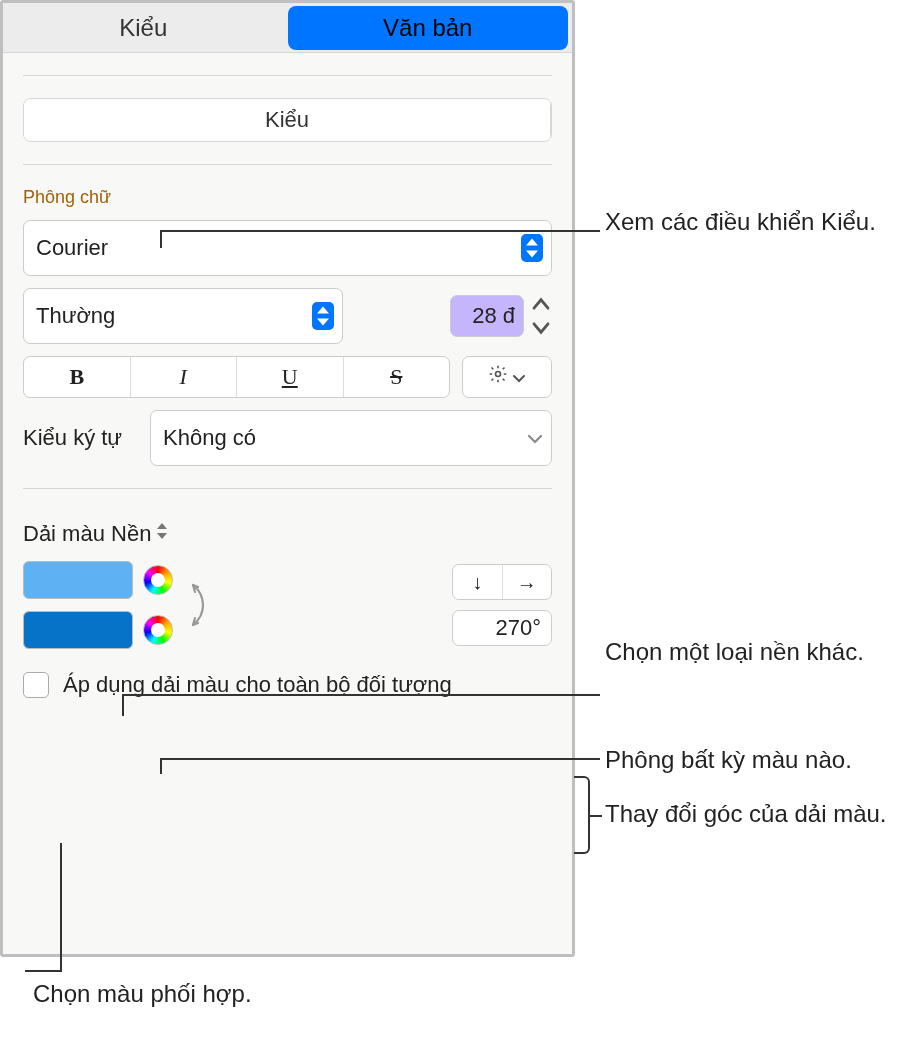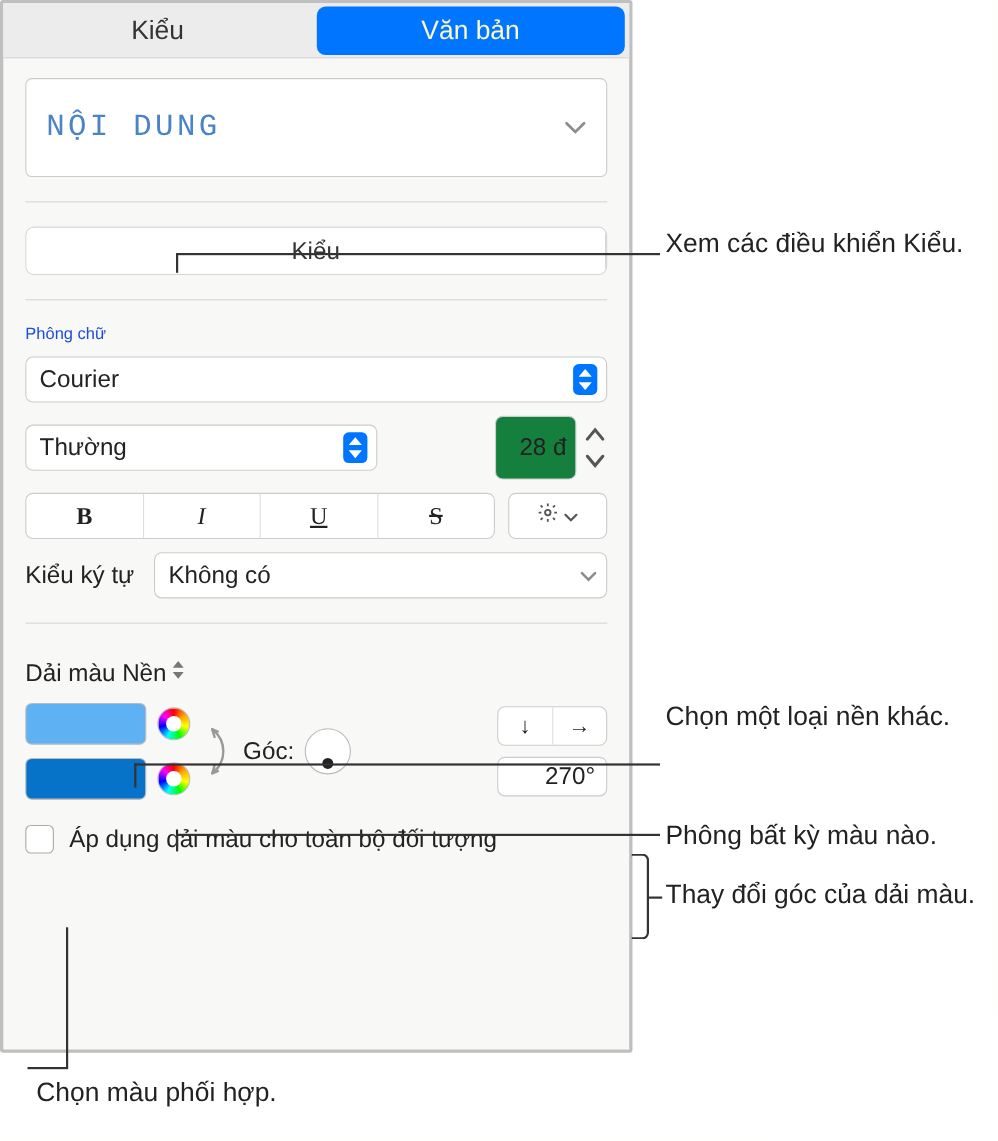--- a/index.html
+++ b/index.html
@@ -1,44 +1,44 @@
 <!DOCTYPE html>
 <html><head>
 <meta charset="utf-8">
 <style>
 *{box-sizing:border-box;margin:0;padding:0;font-family:-apple-system,"Helvetica Neue",Arial,sans-serif}
 body{background:#fff;width:907px;height:1037px;position:relative;font-size:22px;color:#222}
 .panel{position:absolute;left:0;top:0;width:575px;height:957px;border:3px solid #bfbfbf;border-radius:3px;background:#f8f8f6}
 .tabbar{background:#ececec;display:flex;align-items:center;height:50px;border-bottom:1px solid #d6d6d6}
 .tab{flex:1;text-align:center;line-height:50px;font-size:24px;color:#333}
-.tab.active{background:#0075ff;color:#fef9c3;border-radius:8px;margin:3px 4px;line-height:44px}
+.tab.active{background:#0075ff;color:#000000;border-radius:8px;margin:3px 4px;line-height:44px}
 .content{padding:0 20px}
 .stylewell{margin:18px 0 0 0;height:90px;border:1px solid #ccc;border-radius:6px;background:#fff;display:flex;align-items:center;justify-content:space-between;padding:0 18px}
 .stylewell .name{font-family:"Courier New",monospace;letter-spacing:3px;font-size:28px;color:#4b83c7}
 .chev{color:#8b8b8b}
 hr.sep{height:1px;background:#d6d6d6;border:none;margin:22px 0}
 .segbar{display:flex;border-radius:8px;overflow:hidden;background:#ededed;border:1px solid #d6d6d6;height:44px}
 .seg{flex:1;text-align:center;line-height:42px;font-size:22px;color:#333}
 .seg.active{background:#fff;border-right:1px solid #d6d6d6}
-.label{font-size:15px;color:#1d4ed8;margin-bottom:12px}
+.label{font-size:18px;color:#a16207;margin-bottom:12px}
 .row{display:flex;gap:12px;align-items:center;margin-bottom:12px}
-.sel{height:42px;border:1px solid #ccc;border-radius:7px;background:#fff;display:flex;align-items:center;padding:0 8px 0 12px;justify-content:space-between}
+.sel{height:56px;border:1px solid #ccc;border-radius:7px;background:#fff;display:flex;align-items:center;padding:0 8px 0 12px;justify-content:space-between}
 .grow{flex:1}
 .stepper-wrap{display:flex;gap:6px;align-items:center}
-.numfield{width:74px;height:58px;border:1px solid #ccc;border-radius:7px;background:#15803d;text-align:right;padding:0 8px;display:flex;align-items:center;justify-content:flex-end}
+.numfield{width:74px;height:42px;border:1px solid #ccc;border-radius:7px;background:#c4b5fd;text-align:right;padding:0 8px;display:flex;align-items:center;justify-content:flex-end}
 .arrows{width:22px;height:38px;display:flex;flex-direction:column;justify-content:space-between;color:#555}
 .arrows svg{height:14px}
 .stepdots{display:inline-flex;flex-direction:column;gap:2px;justify-content:center;align-items:center;width:22px;height:28px;border-radius:5px;background:#0075ff;margin-left:6px}
 .stepdots svg{width:12px;height:10px;fill:#fff}
 .biusrow{display:flex;gap:12px}
 .biuseg{display:flex;flex:1;border:1px solid #ccc;border-radius:7px;overflow:hidden;height:42px;background:#fff}
 .biuseg>div{flex:1;display:flex;align-items:center;justify-content:center;border-right:1px solid #ddd;font-size:22px;font-family:Times,serif}
 .biuseg>div:last-child{border-right:none}
 .gearbtn{width:90px;height:42px;border:1px solid #ccc;border-radius:7px;background:#fff;display:flex;align-items:center;justify-content:center;gap:4px;color:#555}
-.charrow{display:flex;align-items:center;gap:18px}
+.charrow{display:flex;align-items:center;gap:28px}
 .gradrow{display:flex;align-items:center;gap:10px}
 .swatch{width:110px;height:38px;border:1px solid #bbb;border-radius:6px;position:relative}
 .swatch.c1{background:#5eb2f3}
 .swatch.c2{background:#0672c8}
 .cwheel{width:30px;height:30px;border-radius:50%;border:1px solid #bbb;background:conic-gradient(red,orange,yellow,lime,cyan,blue,magenta,red);position:relative}
 .cwheel::after{content:'';position:absolute;inset:7px;border-radius:50%;background:#fff}
 .swap{width:40px;height:88px;display:flex;align-items:center;justify-content:center;color:#888}
 .anglectrl{display:flex;align-items:center;gap:10px}
 .knob{width:42px;height:42px;border:1px solid #bbb;border-radius:50%;background:#fff;position:relative}
 .knob::after{content:'';position:absolute;width:10px;height:10px;background:#222;border-radius:50%;left:50%;bottom:4px;transform:translateX(-50%)}
@@ -56,26 +56,20 @@
 </style>
 </head>
 <body>
 
 <div class="panel">
   <div class="tabbar">
     <div class="tab">Kiểu</div>
     <div class="tab active">Văn bản</div>
   </div>
   <div class="content">
-    <div class="stylewell">
-      <span class="name">NỘI DUNG</span>
-      <span class="chev"><svg width="20" height="14" viewBox="0 0 20 14">
-            <path d="M2 3l8 8 8-8" stroke="#8b8b8b" stroke-width="2.4" fill="none" stroke-linecap="round"></path>
-          </svg></span>
-    </div>
     <hr class="sep">
     <div class="segbar">
       <div class="seg active">Kiểu</div>
     </div>
     <hr class="sep">
 
     <div class="label">Phông chữ</div>
 
     <div class="row">
       <div class="sel grow">
@@ -168,24 +162,20 @@
           <div class="cwheel"></div>
         </div>
       </div>
       <div class="swap">
         <svg width="28" height="52" viewBox="0 0 28 52" fill="none" stroke="#999" stroke-width="2.2" stroke-linecap="round">
             <path d="M10 6 Q20 14 20 26 Q20 38 10 46"></path>
             <path d="M10 6 L15 8 M10 6 L12 13"></path>
             <path d="M10 46 L15 44 M10 46 L12 39"></path>
           </svg>
       </div>
-      <div class="anglectrl">
-        <span>Góc:</span>
-        <div class="knob"></div>
-      </div>
       <div style="display:flex;flex-direction:column;gap:10px;align-items:flex-end;margin-left:auto">
         <div class="dirseg">
           <div>↓</div>
           <div>→</div>
         </div>
         <div class="anglefield">
             <span>270°</span>
           </div>
       </div>
     </div>

